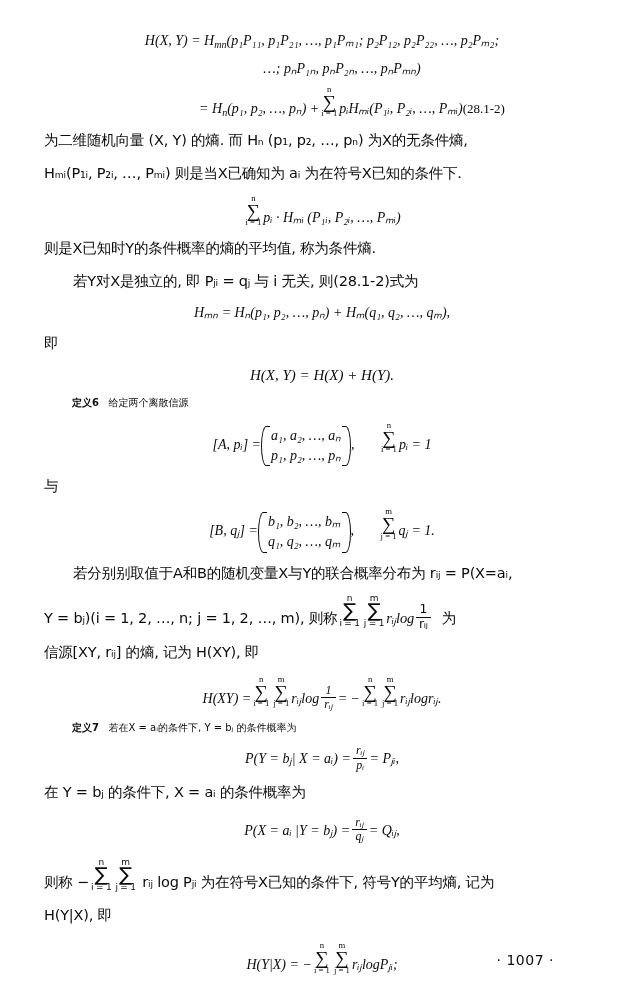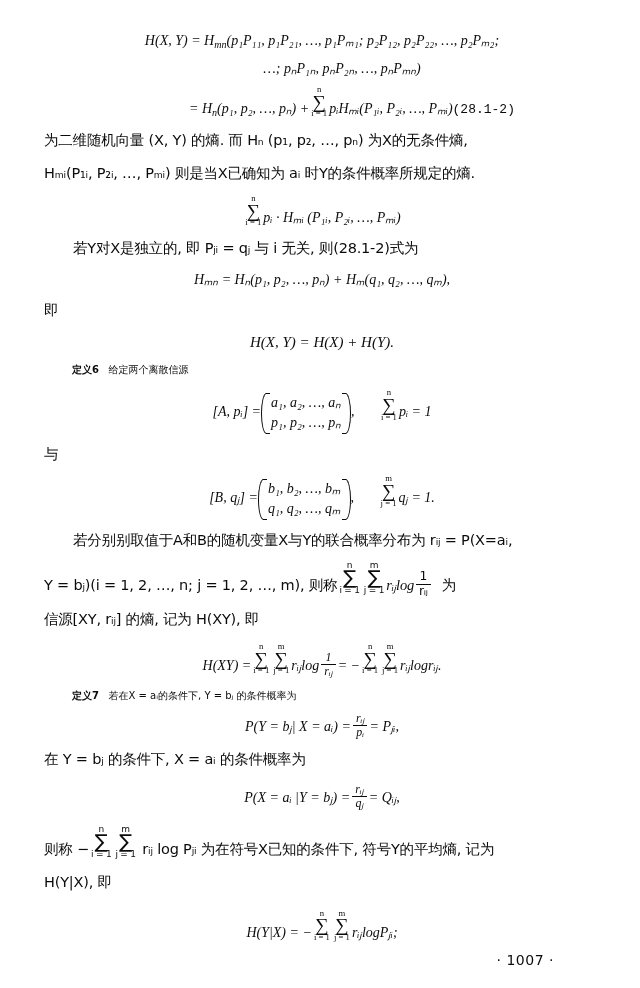--- a/index.html
+++ b/index.html
@@ -115,21 +115,21 @@
   }
   .matrix .row { display: block; white-space: nowrap; }
   .pagenum {
     position: absolute;
     right: 34px;
     bottom: 20px;
     font-family: "DejaVu Sans", sans-serif;
     font-size: 14px;
     letter-spacing: 0.5px;
   }
-  .eqn-tag { font-style: normal; font-family: Liberation Mono, monospace; font-size: 13px; }
+  .eqn-tag { font-style: normal; font-family: Liberation Serif, serif; font-size: 13px; }
   .nowrap { white-space: nowrap; }
 </style>
 </head>
 <body>
 
 <div class="page">
   <div class="content">
 
     <div class="eq" style="font-size:14px;">
       <span class="nowrap">
@@ -138,26 +138,27 @@
     </div>
     <div class="eq" style="font-size:14px;padding-left:40px;">
       <span>…; pₙP₁ₙ, pₙP₂ₙ, …, pₙPₘₙ)</span>
     </div>
 
     <div class="eq" style="font-size:14px;padding-left:60px;">
       <span>= H</span><span class="sub">n</span><span>(p₁, p₂, …, pₙ) +</span><span class="big-sum"><span>n</span><span class="sigma">∑</span><span>i = 1</span></span><span>pᵢHₘᵢ(P₁ᵢ, P₂ᵢ, …, Pₘᵢ)</span><span class="eqn-tag">(28.1-2)</span>
     </div>
 
     <div class="para"><span>为二维随机向量 (X, Y) 的熵.  而 Hₙ (p₁, p₂, …, pₙ) 为X的无条件熵,</span></div>
-    <div class="para"><span>Hₘᵢ(P₁ᵢ, P₂ᵢ, …, Pₘᵢ) 则是当X已确知为 aᵢ 时Y的条件概率所规定的熵.</span></div>
+    <div class="para"><span>Hₘᵢ(P₁ᵢ, P₂ᵢ, …, Pₘᵢ) 则是当X已确知为 aᵢ 为在符号X已知的条件下.</span></div>
 
     <div class="eq" style="font-size:14px;">
       <span class="big-sum"><span>n</span><span class="sigma">∑</span><span>i = 1</span></span><span>pᵢ · Hₘᵢ (P₁ᵢ, P₂ᵢ, …, Pₘᵢ)</span>
     </div>
 
+    <div class="para"><span>则是X已知时Y的条件概率的熵的平均值, 称为条件熵.</span></div>
     <div class="para indent"><span>若Y对X是独立的, 即 Pⱼᵢ = qⱼ 与 i 无关, 则(28.1-2)式为</span></div>
 
     <div class="eq" style="font-size:14px;text-align:center;">
       <span>Hₘₙ = Hₙ(p₁, p₂, …, pₙ) + Hₘ(q₁, q₂, …, qₘ),</span>
     </div>
 
     <div class="para"><span>即</span></div>
 
     <div class="eq" style="font-size:15px;">
       <span>H(X, Y) = H(X) + H(Y).</span>

